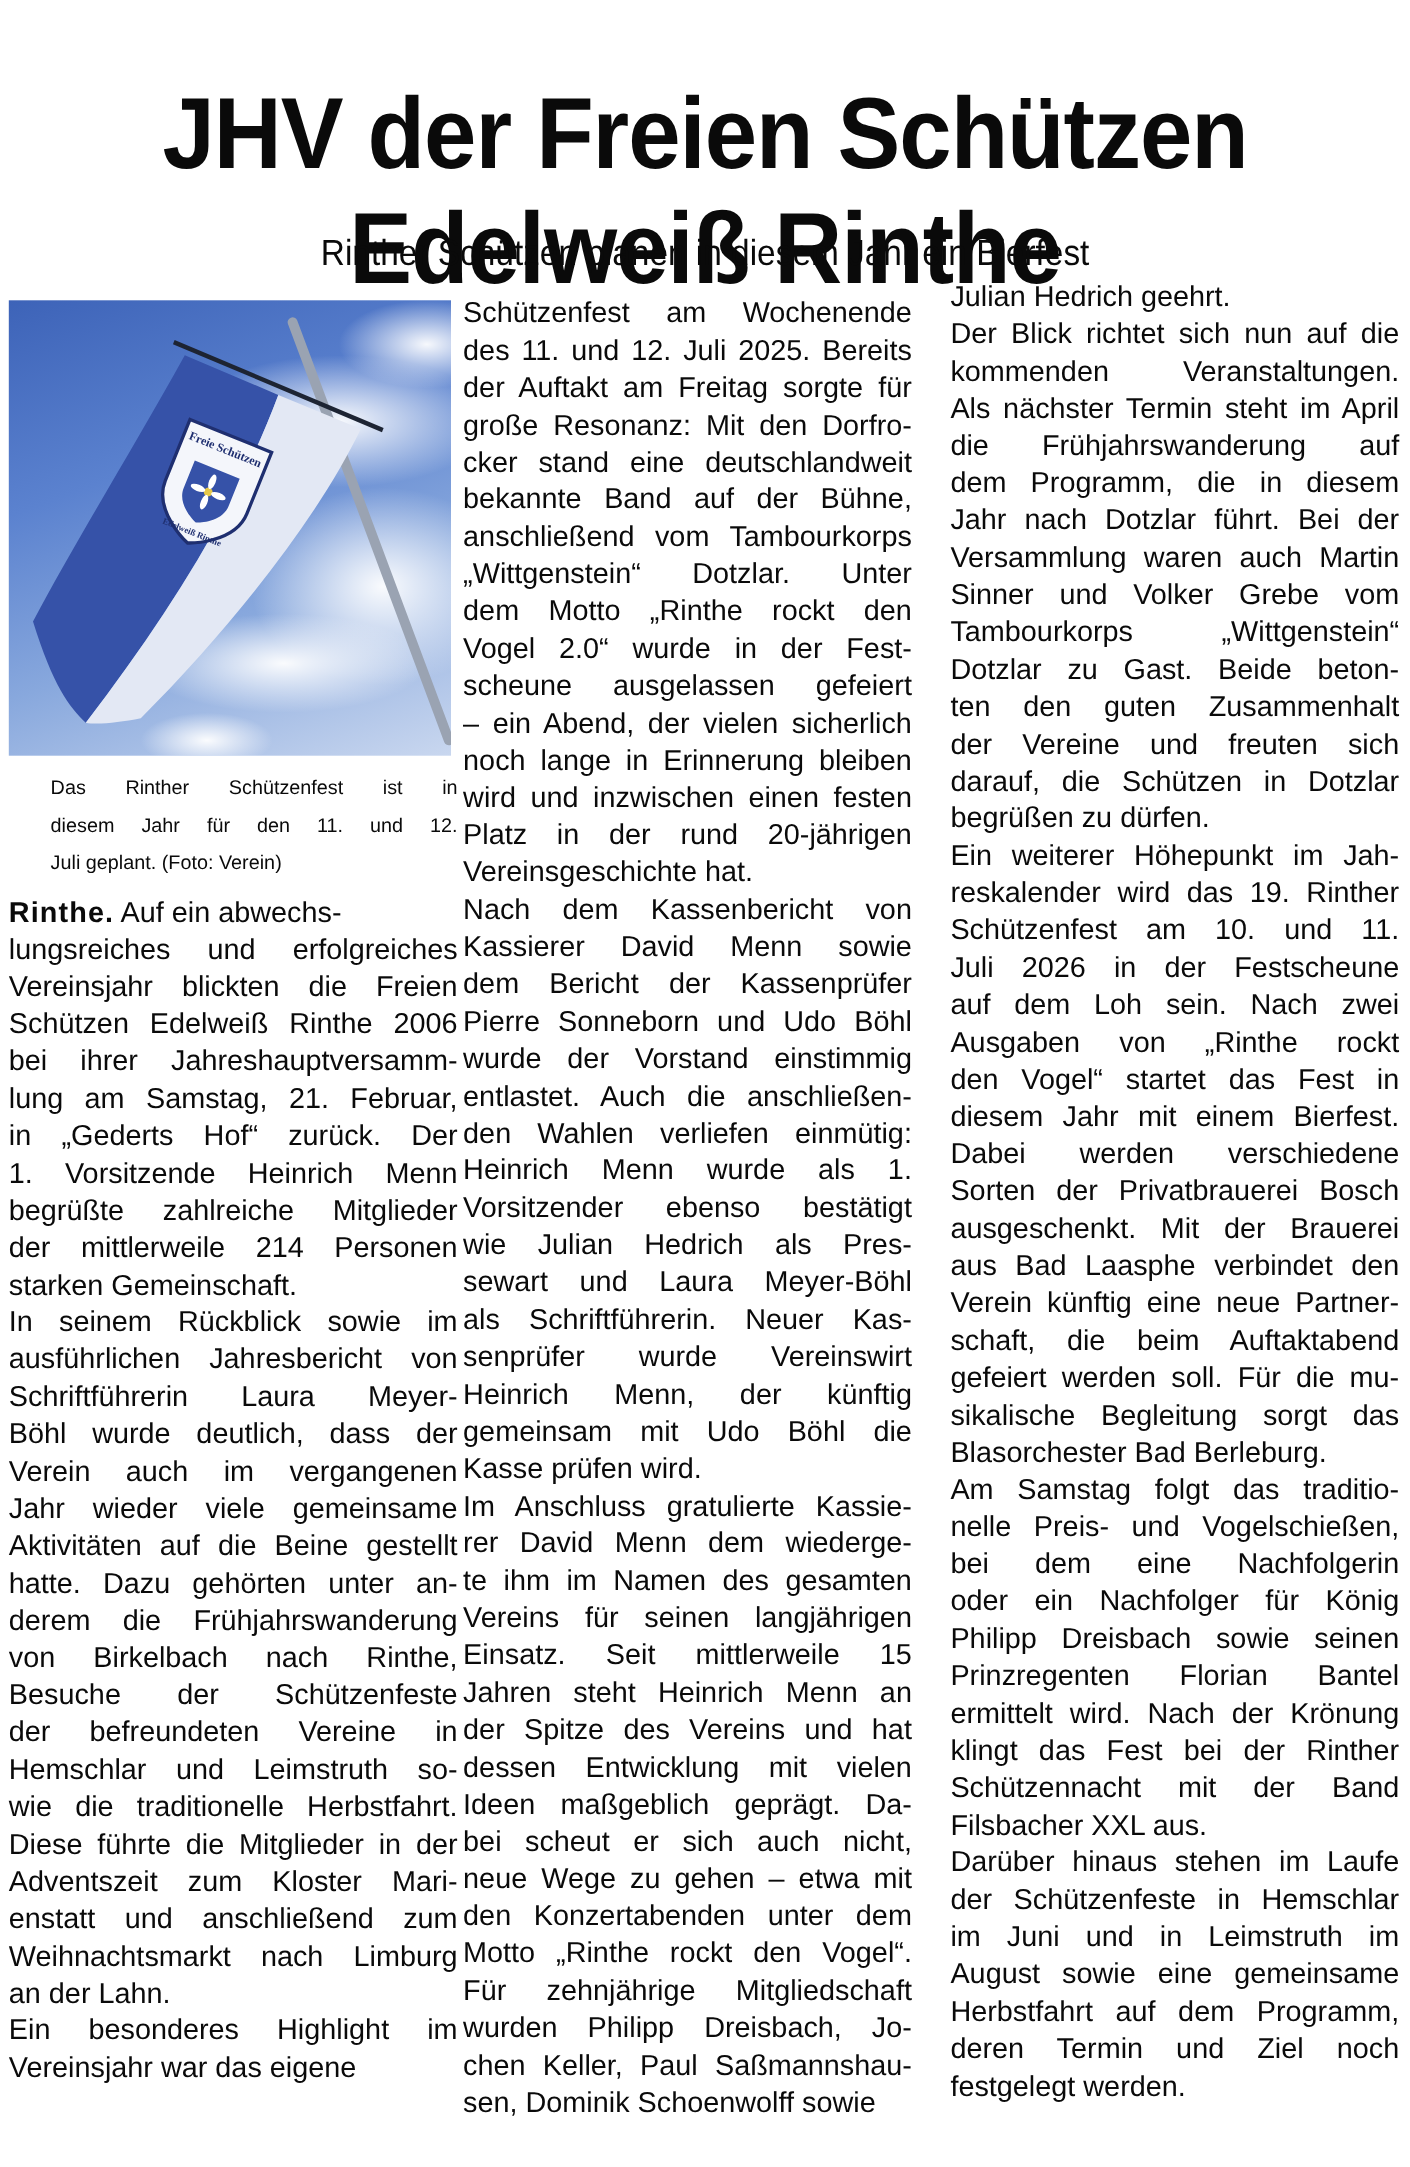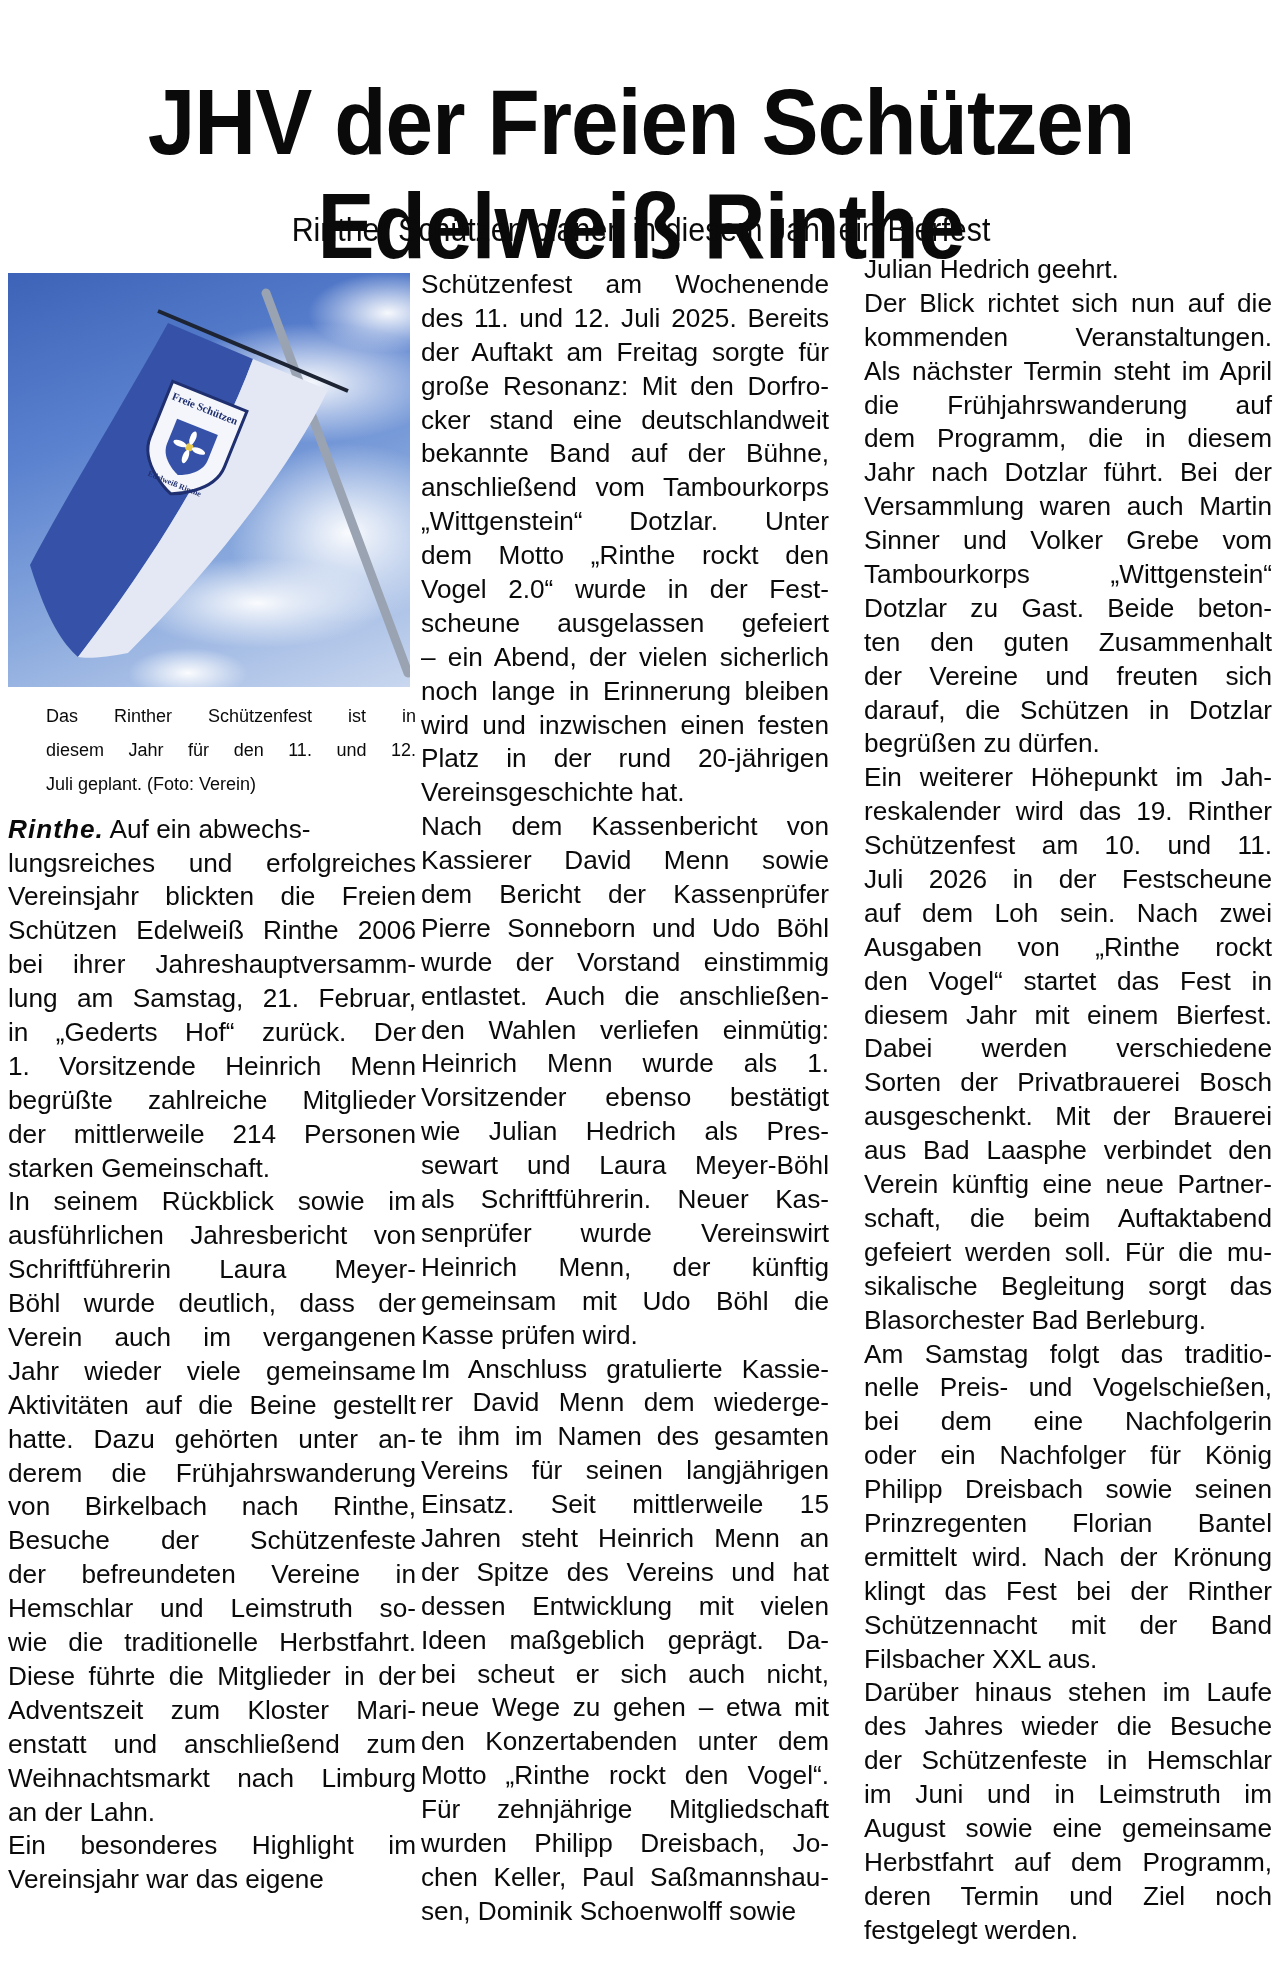--- a/index.html
+++ b/index.html
@@ -30,21 +30,21 @@
   .photo {
     position: relative; width: 402px; height: 414px; overflow: hidden;
     background: linear-gradient(160deg, #3d63b8 0%, #5b82cf 35%, #88a8dd 65%, #c9d7ef 100%);
   }
   .photo svg { position: absolute; left: 0; top: 0; width: 402px; height: 414px; }
   .caption {
     margin-top: 12px; font-size: 18px; line-height: 34px; margin-left: 38px;
   }
   .caption .line { text-align: justify; }
   .body-text { margin-top: 12px; }
-  .lead { font-weight: bold; letter-spacing: 1px; font-style: italic; }
+  .lead { font-weight: bold; letter-spacing: 1px; }
 </style>
 </head>
 <body>
 
 <h1 class="headline">
   <span style="display:block">JHV der Freien Schützen</span>
   <span style="display:block">Edelweiß Rinthe</span>
 </h1>
 
 <h2 class="subheadline" style="margin:0;font-weight:normal">Rinther Schützen planen in diesem Jahr ein Bierfest</h2>
@@ -217,21 +217,20 @@
       <span class="line">nelle Preis- und Vogelschießen,</span>
       <span class="line">bei dem eine Nachfolgerin</span>
       <span class="line">oder ein Nachfolger für König</span>
       <span class="line">Philipp Dreisbach sowie seinen</span>
       <span class="line">Prinzregenten Florian Bantel</span>
       <span class="line">ermittelt wird. Nach der Krönung</span>
       <span class="line">klingt das Fest bei der Rinther</span>
       <span class="line">Schützennacht mit der Band</span>
       <span class="line last">Filsbacher XXL aus.</span>
       <span class="line">Darüber hinaus stehen im Laufe</span>
-      <span class="line">des Jahres wieder die Besuche</span>
       <span class="line">der Schützenfeste in Hemschlar</span>
       <span class="line">im Juni und in Leimstruth im</span>
       <span class="line">August sowie eine gemeinsame</span>
       <span class="line">Herbstfahrt auf dem Programm,</span>
       <span class="line">deren Termin und Ziel noch</span>
       <span class="line last">festgelegt werden.</span>
     </div>
 </div>
 
 </body></html>

